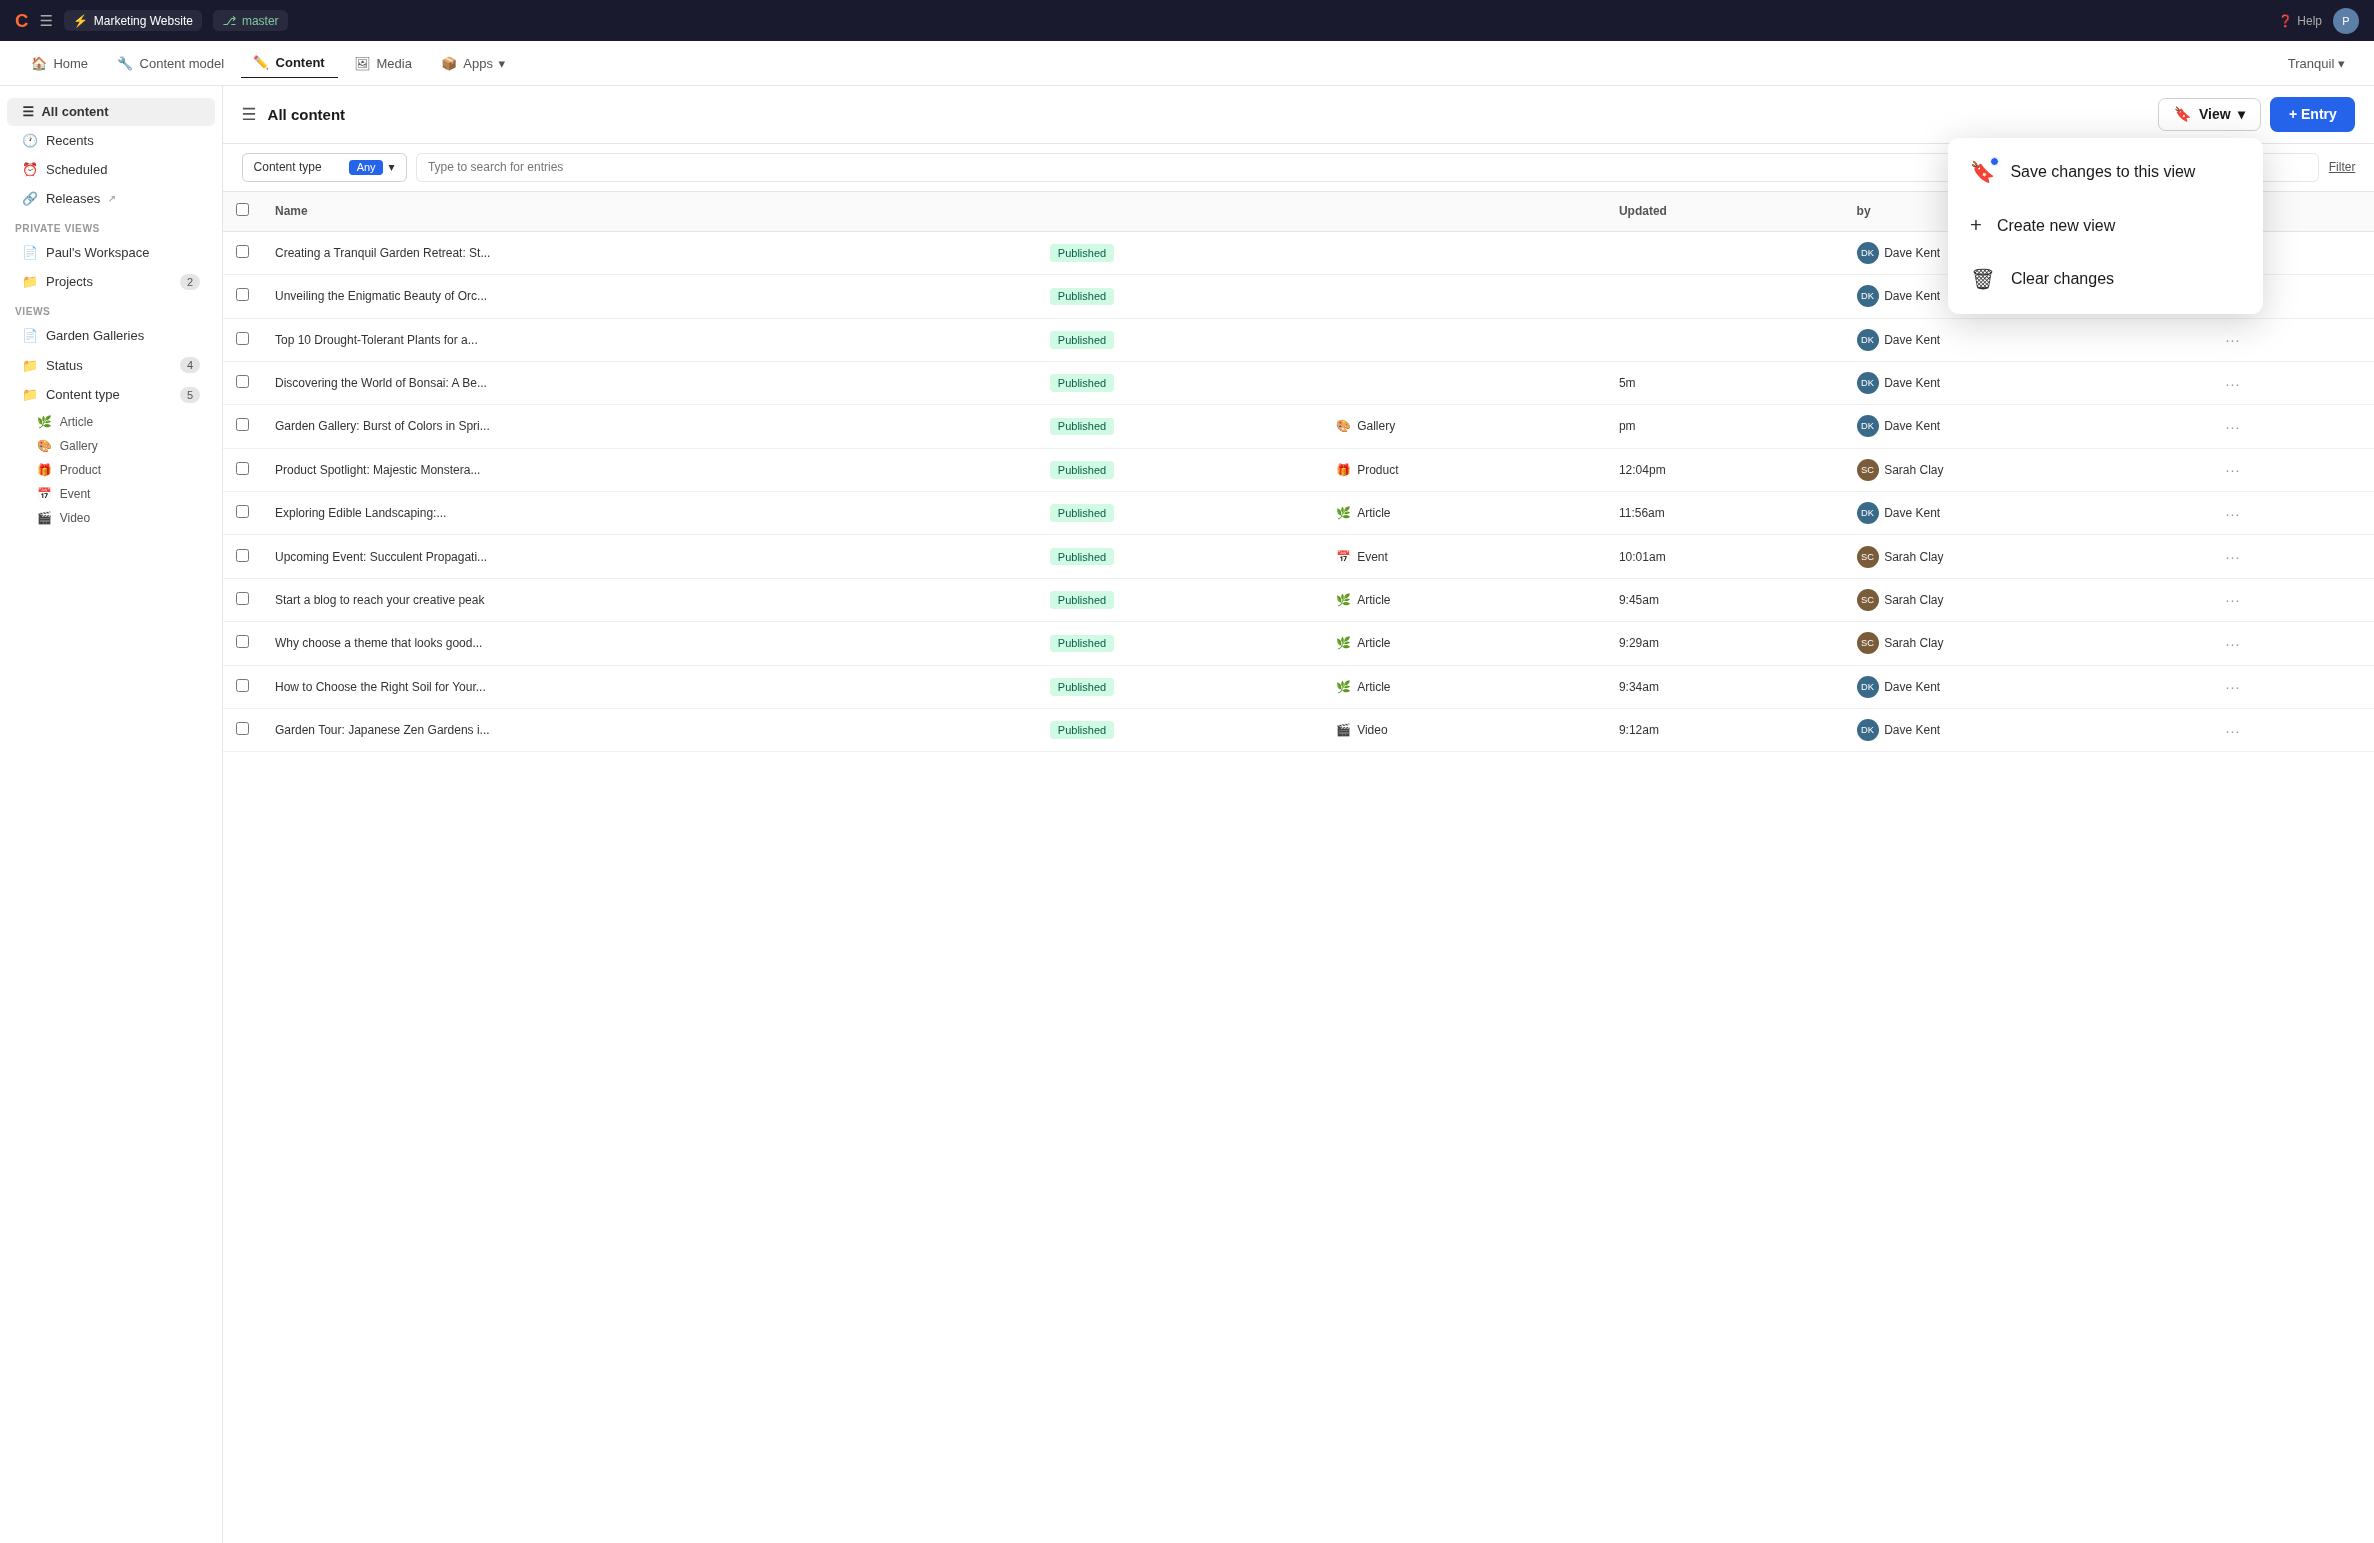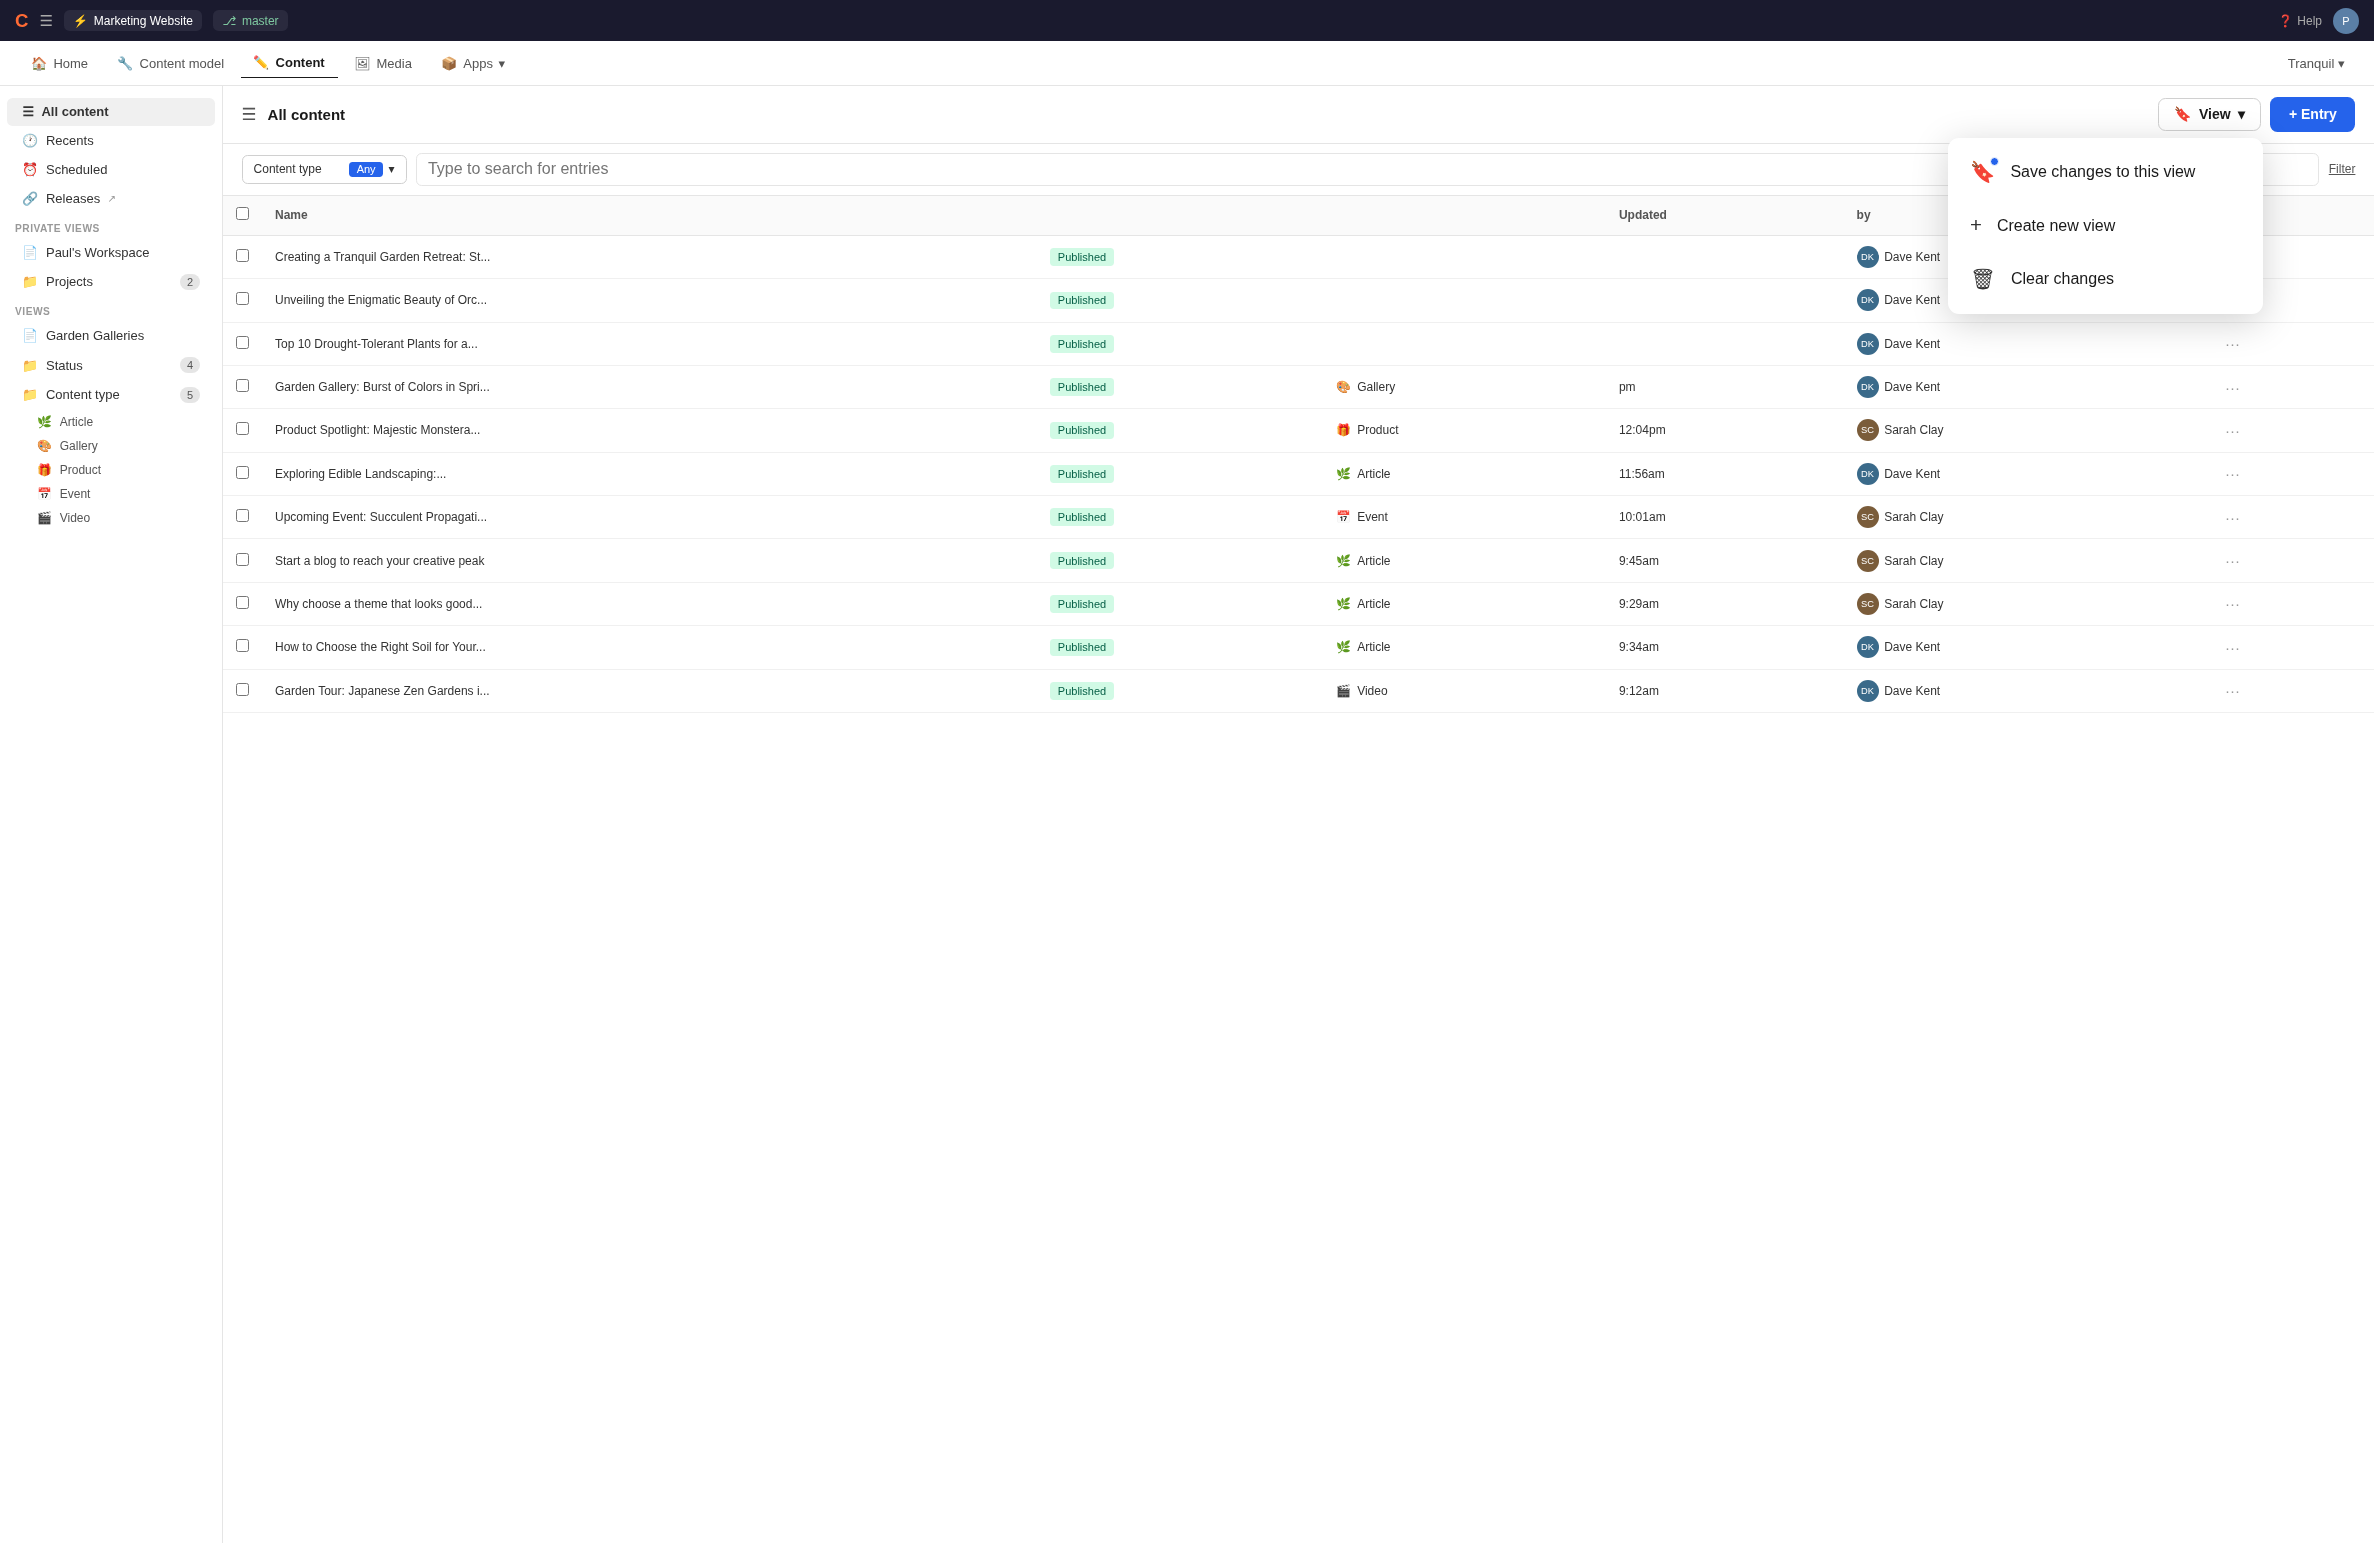--- a/index.html
+++ b/index.html
@@ -189,21 +189,21 @@
       border-radius: 3.7px;
       padding: 1.9px 7.4px;
       font-size: 11px;
       margin-left: 22px;
     }
     .search-input {
       flex: 1;
       border: 0.9px solid #e5e5e5;
       border-radius: 5.6px;
       padding: 6.5px 11px;
-      font-size: 16px;
+      font-size: 12px;
       color: #888;
       outline: none;
     }
     .filter-link { color: #555; font-size: 12px; cursor: pointer; text-decoration: underline; margin-left: auto; }
 
     
     .table-container { flex: 1; overflow-y: auto; background: #fff; }
     table { width: 100%; border-collapse: collapse; }
     thead th {
       background: #fafafa;
@@ -491,20 +491,34 @@
       <td>
         <div class="author-cell">
           <div class="author-avatar blue">DK</div>
           <span>Dave Kent</span>
         </div>
       </td>
       <td><button class="more-btn">···</button></td>
     </tr>
               <tr>
       <td class="check-col"><input type="checkbox" style=""></td>
+      <td style="max-width:297px;overflow:hidden;text-overflow:ellipsis;">Discovering the World of Bonsai: A Be...</td>
+      <td><span class="status-badge">Published</span></td>
+      <td></td>
+      <td>5m</td>
+      <td>
+        <div class="author-cell">
+          <div class="author-avatar blue">DK</div>
+          <span>Dave Kent</span>
+        </div>
+      </td>
+      <td><button class="more-btn">···</button></td>
+    </tr>
+              <tr>
+      <td class="check-col"><input type="checkbox" style=""></td>
       <td style="max-width:297px;overflow:hidden;text-overflow:ellipsis;">Garden Gallery: Burst of Colors in Spri...</td>
       <td><span class="status-badge">Published</span></td>
       <td>
                   <div class="content-type-cell">
                     <span>🎨</span>
                     <span>Gallery</span>
                   </div>
                 </td>
       <td>pm</td>
       <td>

